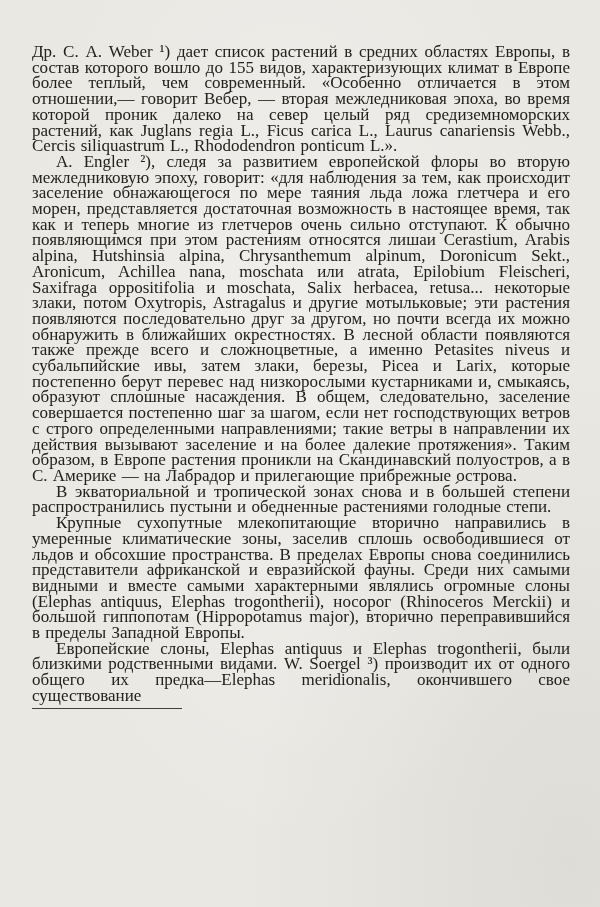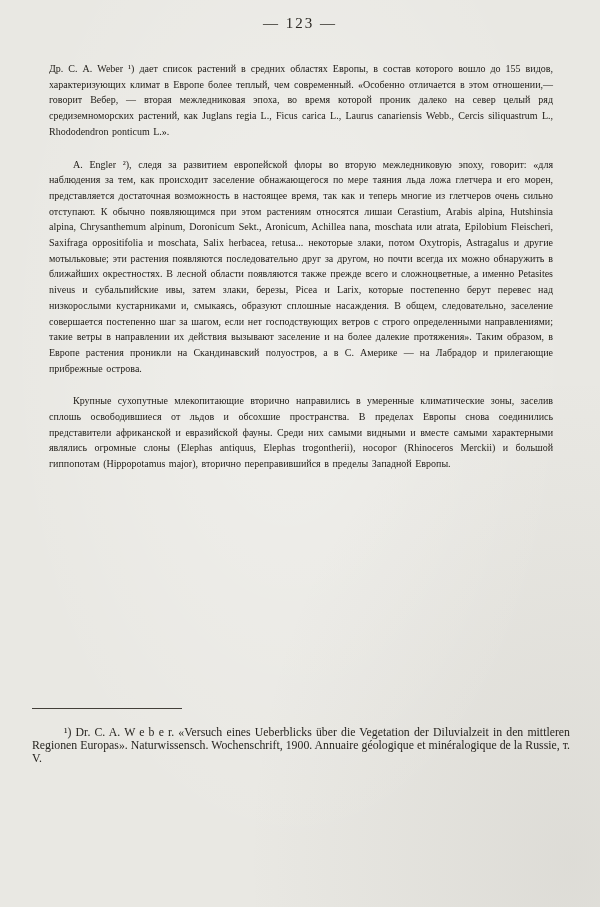--- a/index.html
+++ b/index.html
@@ -30,22 +30,22 @@
     letter-spacing: 2px;
     color: #2a2722;
   }
   .content {
     position: absolute;
     top: 44px;
     left: 32px;
     width: 538px;
   }
   .par {
-    margin: 17px;
-    font-size: 10px;
+    margin: 0;
+    font-size: 17px;
     line-height: 15.7px;
     text-align: justify;
     text-indent: 24px;
     word-spacing: 1px;
     color: #24211c;
   }
   .par.first {
     text-indent: 0;
   }
   .fnrule {
@@ -69,27 +69,27 @@
     text-align: justify;
     text-indent: 32px;
     color: #27241f;
   }
 </style>
 </head>
 <body>
 
 <div class="page">
 
-  <div class="pageno">— 123 —</div>
 
   <div class="content">
     <p class="par first">Др. С. А. Weber ¹) дает список растений в средних областях Европы, в состав которого вошло до 155 видов, характеризующих климат в Европе более теплый, чем современный. «Особенно отличается в этом отношении,— говорит Вебер, — вторая межледниковая эпоха, во время которой проник далеко на север целый ряд средиземноморских растений, как Juglans regia L., Ficus carica L., Laurus canariensis Webb., Cercis siliquastrum L., Rhododendron ponticum L.».</p>
     <p class="par">А. Engler ²), следя за развитием европейской флоры во вторую межледниковую эпоху, говорит: «для наблюдения за тем, как происходит заселение обнажающегося по мере таяния льда ложа глетчера и его морен, представляется достаточная возможность в настоящее время, так как и теперь многие из глетчеров очень сильно отступают. К обычно появляющимся при этом растениям относятся лишаи Cerastium, Arabis alpina, Hutshinsia alpina, Chrysanthemum alpinum, Doronicum Sekt., Aronicum, Achillea nana, moschata или atrata, Epilobium Fleischeri, Saxifraga oppositifolia и moschata, Salix herbacea, retusa... некоторые злаки, потом Oxytropis, Astragalus и другие мотыльковые; эти растения появляются последовательно друг за другом, но почти всегда их можно обнаружить в ближайших окрестностях. В лесной области появляются также прежде всего и сложноцветные, а именно Petasites niveus и субальпийские ивы, затем злаки, березы, Picea и Larix, которые постепенно берут перевес над низкорослыми кустарниками и, смыкаясь, образуют сплошные насаждения. В общем, следовательно, заселение совершается постепенно шаг за шагом, если нет господствующих ветров с строго определенными направлениями; такие ветры в направлении их действия вызывают заселение и на более далекие протяжения». Таким образом, в Европе растения проникли на Скандинавский полуостров, а в С. Америке — на Лабрадор и прилегающие прибрежные острова.</p>
+    <p class="par">В экваториальной и тропической зонах снова и в бо́льшей степени распространились пустыни и обедненные растениями голодные степи.</p>
     <p class="par">Крупные сухопутные млекопитающие вторично направились в умеренные климатические зоны, заселив сплошь освободившиеся от льдов и обсохшие пространства. В пределах Европы снова соединились представители африканской и евразийской фауны. Среди них самыми видными и вместе самыми характерными являлись огромные слоны (Elephas antiquus, Elephas trogontherii), носорог (Rhinoceros Merckii) и большой гиппопотам (Hippopotamus major), вторично переправившийся в пределы Западной Европы.</p>
+    <p class="par">Европейские слоны, Elephas antiquus и Elephas trogontherii, были близкими родственными видами. W. Soergel ³) производит их от одного общего их предка—Elephas meridionalis, окончившего свое существование</p>
   </div>
 
   <div class="fnrule"></div>
 
   <div class="footnotes">
-    <p class="fn">¹) Dr. C. A. W e b e r. «Versuch eines Ueberblicks über die Vegetation der Diluvialzeit in den mittleren Regionen Europas». Naturwissensch. Wochenschrift, 1900. Annuaire géologique et minéralogique de la Russie, т. V.</p>
   </div>
 
 </div>
 
 </body></html>

